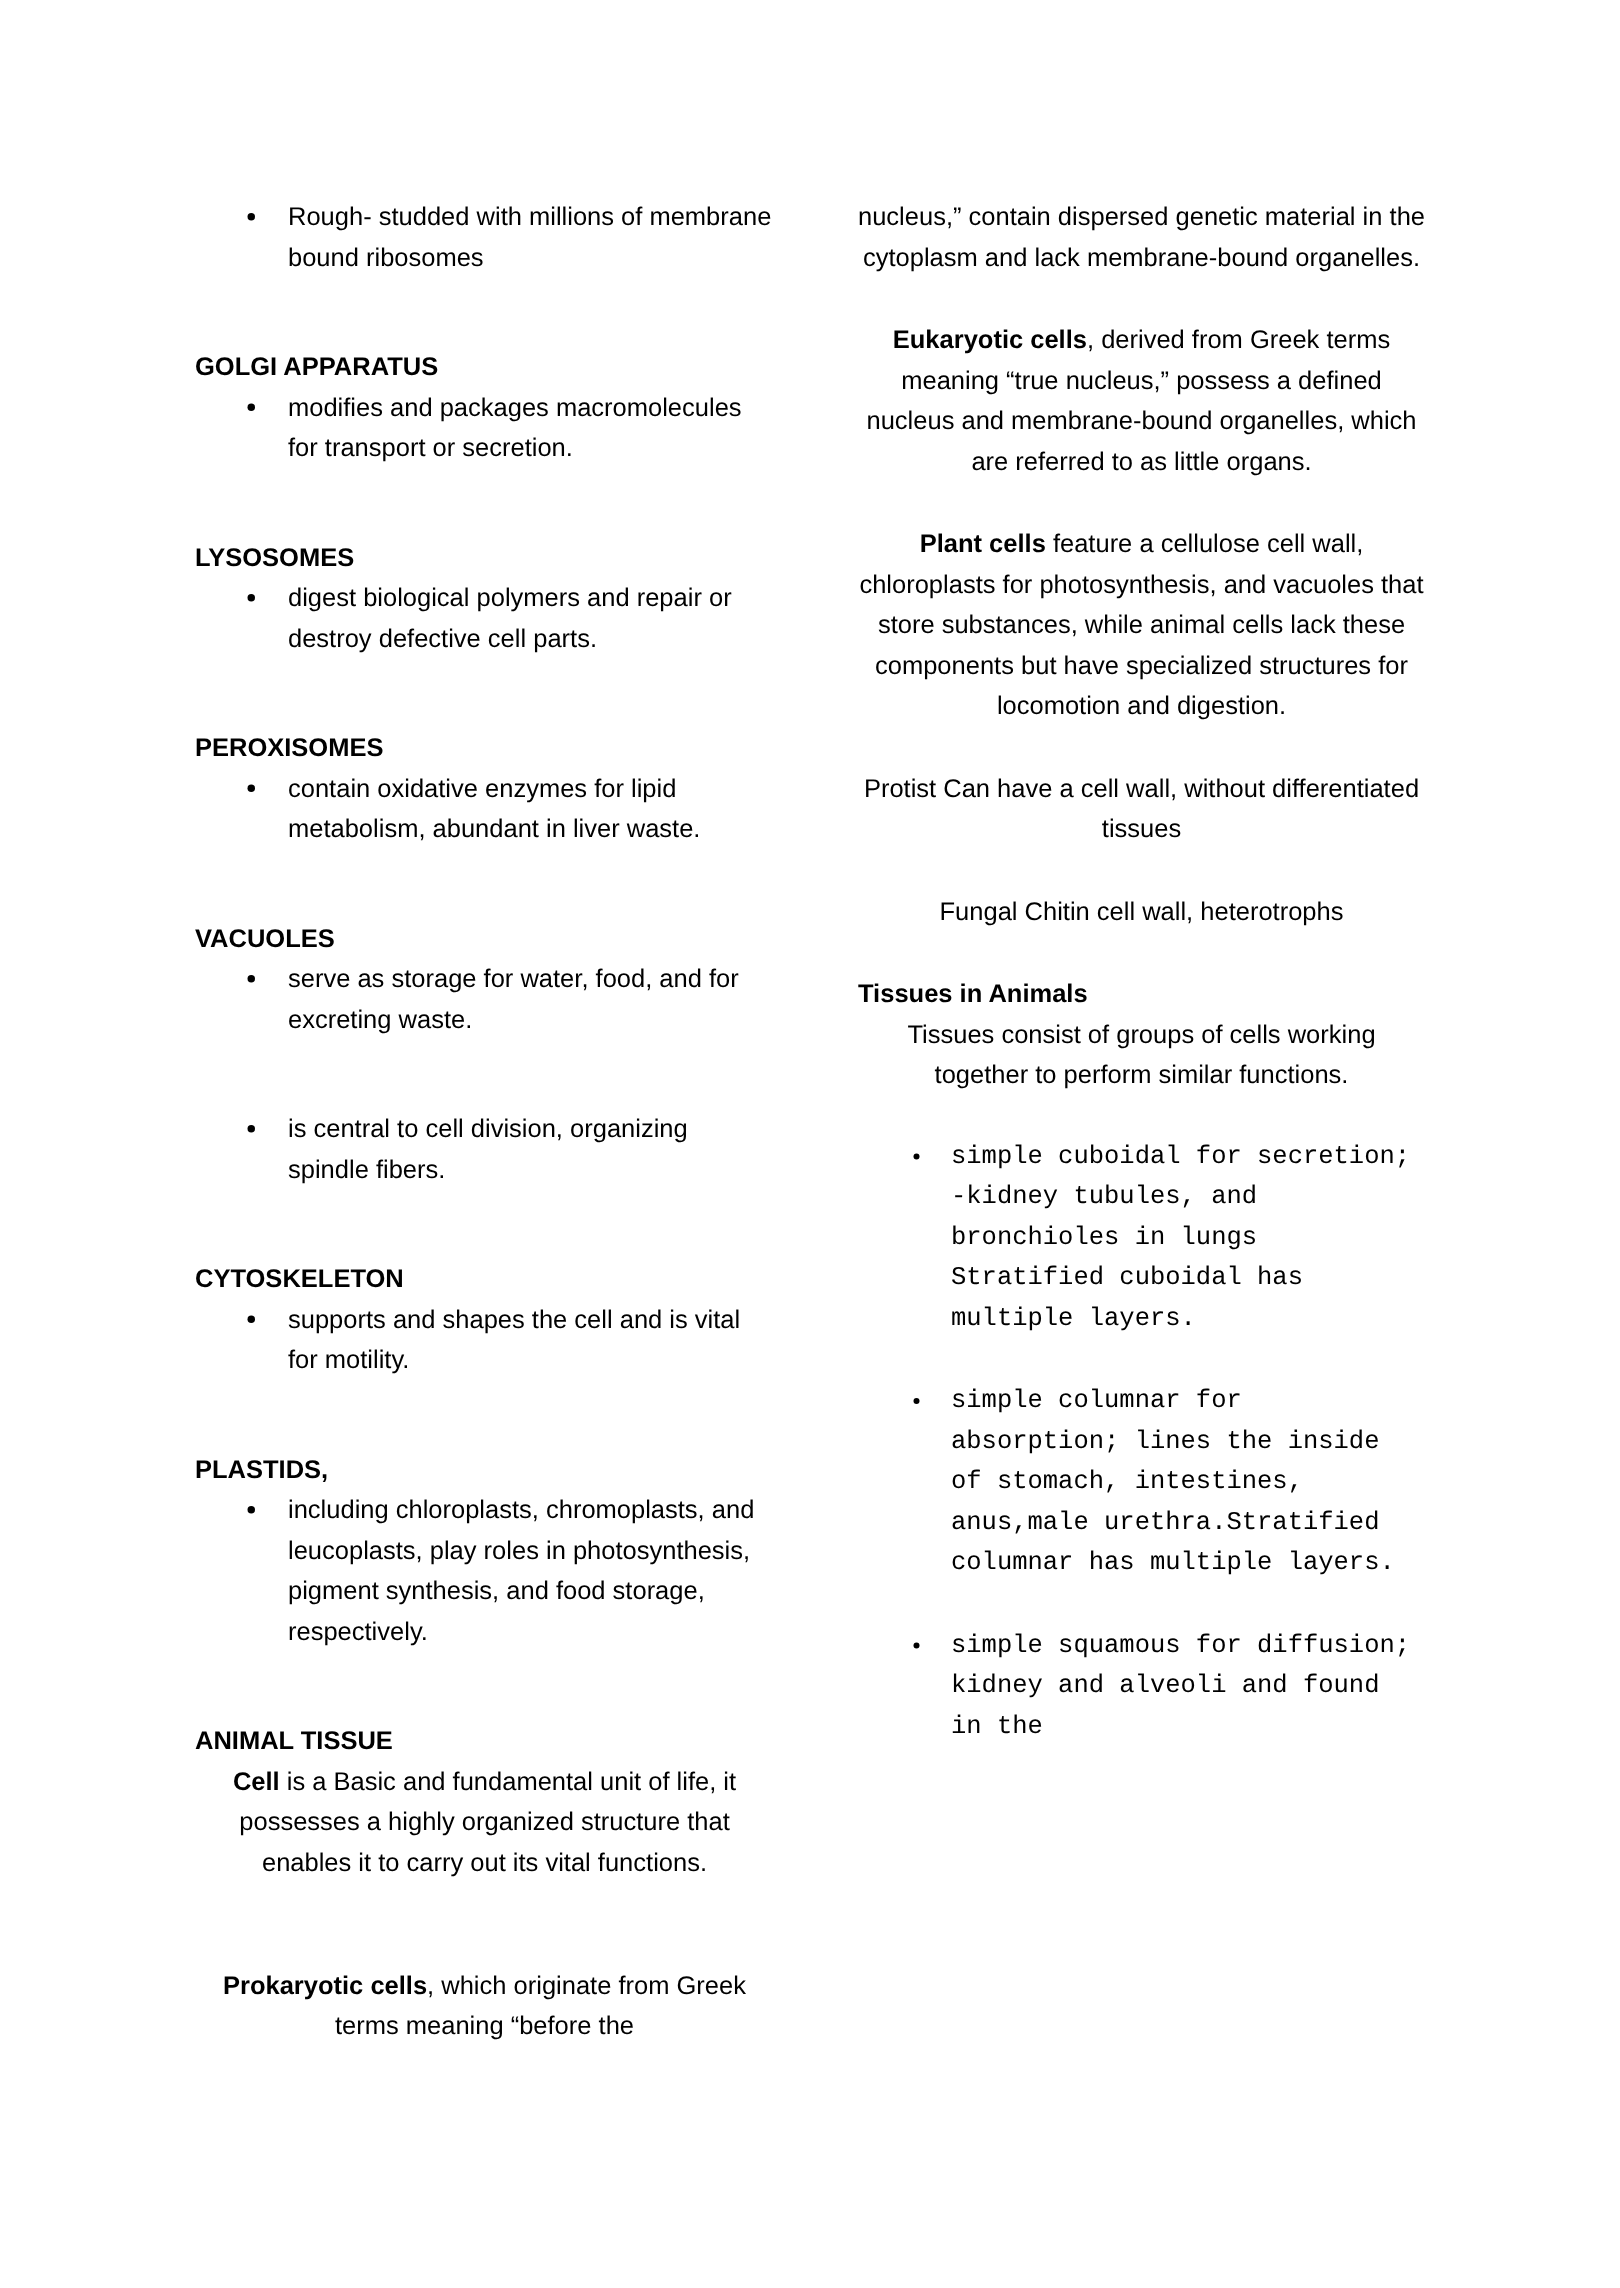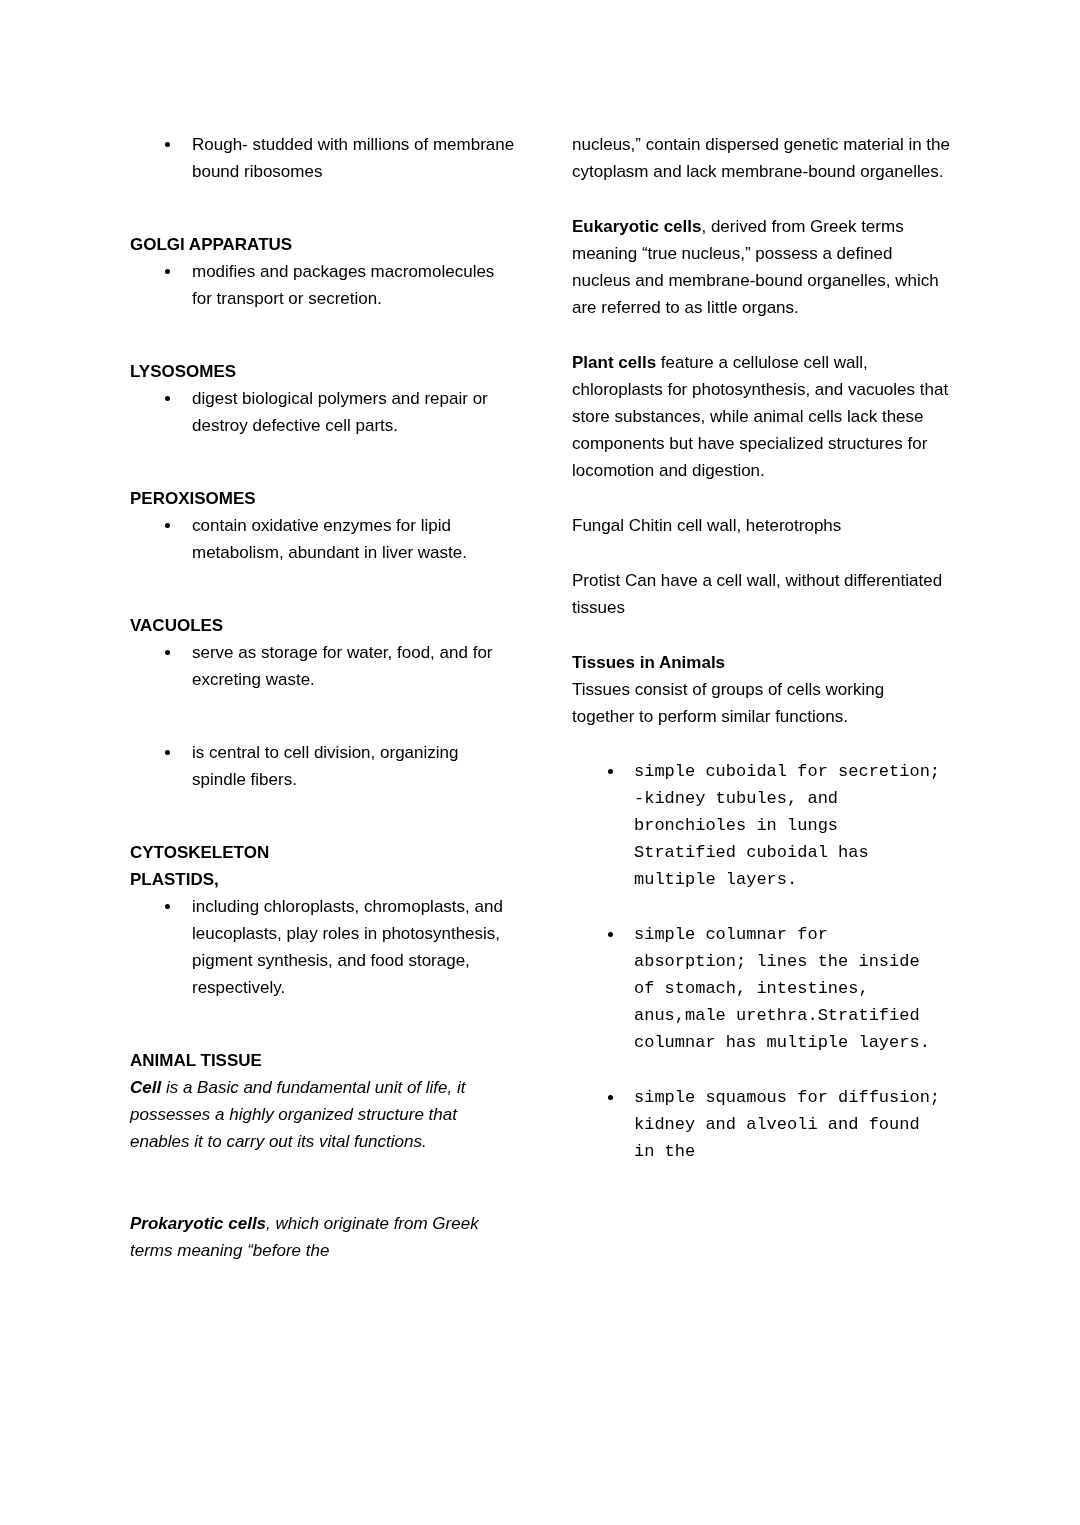--- a/index.html
+++ b/index.html
@@ -31,22 +31,23 @@
   .col-left  { width: 386px; }
   .col-right { width: 378px; }
 
   p { margin: 0; }
   .block-heading {
     font-weight: 700;
     margin: 0;
   }
   .block-paragraph {
     margin: 0 0 28px 0;
+    text-align: center;
   }
-  .col-left .block-paragraph { margin-bottom: 55px; font-style: italic; }
+  .col-left .block-paragraph { margin-bottom: 55px; }
   .block-heading + .block-paragraph { }
 
   ul.block-bullets {
     margin: 0 0 46px 0;
     padding-left: 52px;
     list-style: disc;
   }
   .col-right ul.block-bullets { margin-bottom: 28px; font-family: Liberation Mono, monospace; }
   ul.block-bullets li { padding-left: 10px; }
   .col-right ul.block-bullets li { margin-bottom: 28px; }
@@ -76,34 +77,37 @@
           <li><span> contain oxidative enzymes for lipid metabolism, abundant in liver waste.</span></li>
         </ul>
         <p class="block-heading"><b>VACUOLES</b></p>
         <ul class="block-bullets">
           <li><span> serve as storage for water, food, and for excreting waste.</span></li>
         </ul>
         <ul class="block-bullets">
           <li><span> is central to cell division, organizing spindle fibers.</span></li>
         </ul>
         <p class="block-heading"><b>CYTOSKELETON</b></p>
+        <ul class="block-bullets">
+          <li><span> supports and shapes the cell and is vital for motility.</span></li>
+        </ul>
         <p class="block-heading"><b>PLASTIDS,</b></p>
         <ul class="block-bullets">
           <li><span> including chloroplasts, chromoplasts, and leucoplasts, play roles in photosynthesis, pigment synthesis, and food storage, respectively.</span></li>
         </ul>
         <p class="block-heading"><b>ANIMAL TISSUE</b></p>
         <p class="block-paragraph"><b>Cell</b><span> is a Basic and fundamental unit of life, it possesses a highly organized structure that enables it to carry out its vital functions.</span></p>
         <p class="block-paragraph"><b>Prokaryotic cells</b><span>, which originate from Greek terms meaning “before the</span></p>
       </div>
       <div class="col col-right">
         <p class="block-paragraph"><span>nucleus,” contain dispersed genetic material in the cytoplasm and lack membrane-bound organelles.</span></p>
         <p class="block-paragraph"><b>Eukaryotic cells</b><span>, derived from Greek terms meaning “true nucleus,” possess a defined nucleus and membrane-bound organelles, which are referred to as little organs.</span></p>
         <p class="block-paragraph"><b>Plant cells</b><span> feature a cellulose cell wall, chloroplasts for photosynthesis, and vacuoles that store substances, while animal cells lack these components but have specialized structures for locomotion and digestion.</span></p>
+        <p class="block-paragraph"><span>Protist Can have a cell wall, without differentiated tissues</span></p>
         <p class="block-paragraph"><span>Fungal Chitin cell wall, heterotrophs</span></p>
-        <p class="block-paragraph"><span>Protist Can have a cell wall, without differentiated tissues</span></p>
         <p class="block-heading"><b>Tissues in Animals</b></p>
         <p class="block-paragraph"><span>Tissues consist of groups of cells working together to perform similar functions.</span></p>
         <ul class="block-bullets">
           <li><span>simple cuboidal for secretion; -kidney tubules, and bronchioles in lungs Stratified cuboidal has multiple layers.</span></li>
           <li><span>simple columnar for absorption; lines the inside of stomach, intestines, anus,male urethra.Stratified columnar has multiple layers.</span></li>
           <li><span>simple squamous for diffusion; kidney and alveoli and found in the</span></li>
         </ul>
       </div>
     </div>
 </div>

